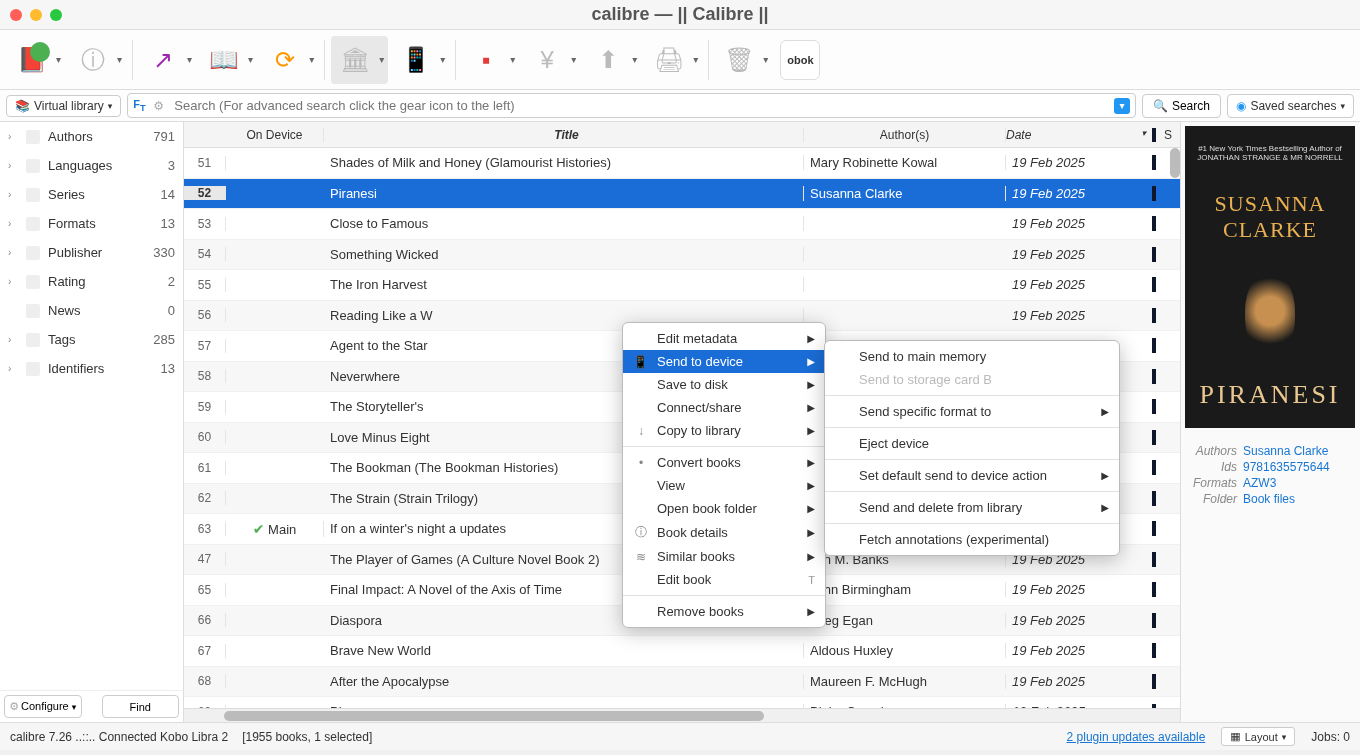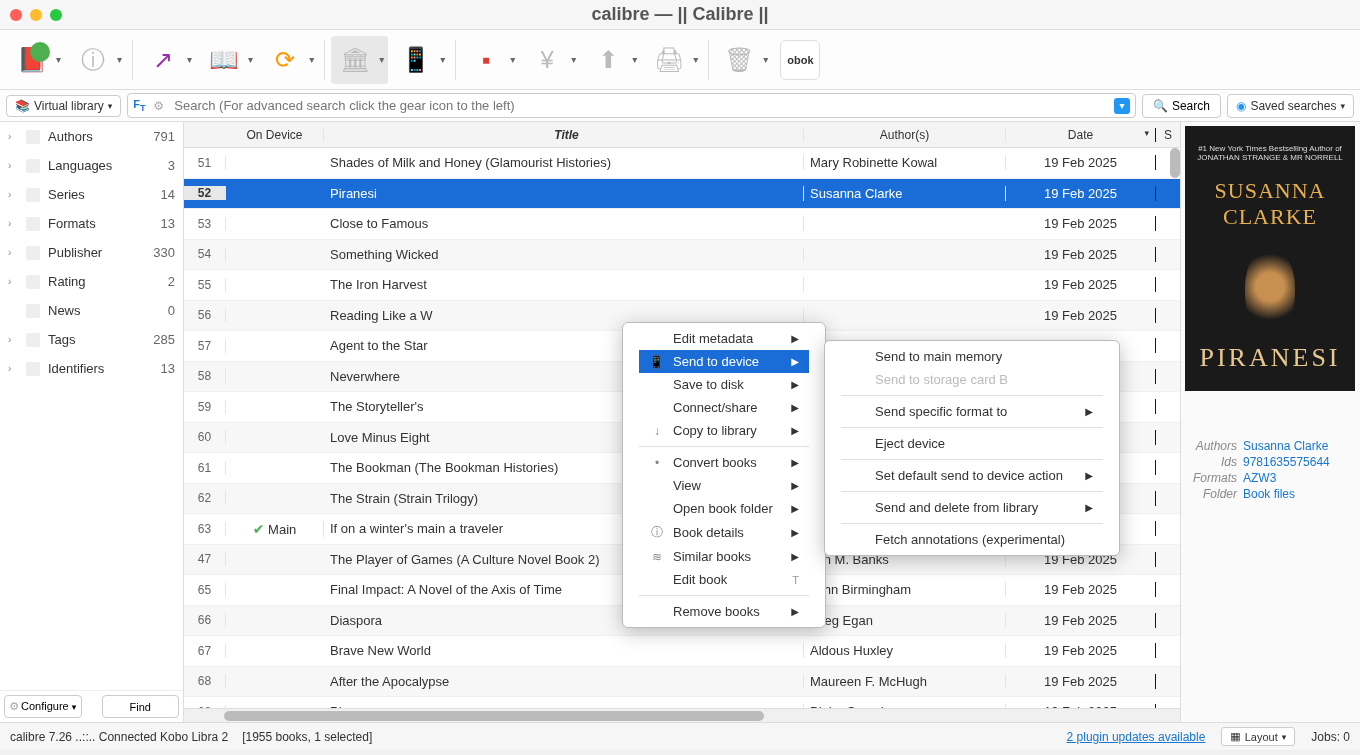--- a/index.html
+++ b/index.html
@@ -36,49 +36,49 @@
 .sb-label { flex:1; }
 .sb-count { color:#666; }
 .sb-bottom { display:flex; gap:20px; padding:4px; border-top:1px solid #eee; }
 .sb-bottom button { flex:1; font-size:11px; padding:4px; border:1px solid #ccc; border-radius:4px; background:#fff; cursor:pointer; }
 .booklist { flex:1; background:#fff; display:flex; flex-direction:column; overflow:hidden; position:relative; }
 .bl-header { display:flex; background:#f4f4f4; border-bottom:1px solid #ddd; height:26px; align-items:center; font-size:12px; }
 .col-num { width:42px; text-align:center; border-right:1px solid #e5e5e5; }
 .col-device { width:98px; text-align:center; border-right:1px solid #e5e5e5; }
 .col-title { flex:1; padding-left:6px; border-right:1px solid #e5e5e5; font-style: italic; font-weight: 600; text-align: center; }
 .col-author { width:202px; text-align:center; border-right:1px solid #e5e5e5; }
-.col-date { width:150px; text-align:center; border-right:1px solid #0f172a; position:relative; }
+.col-date { width:150px; border-right:4px solid #0f172a; position:relative;font-style:italic; }
 .col-s { width:24px; text-align:center; }
 .bl-rows { flex:1; overflow:auto; }
 .bl-row { display:flex; height:30.5px; align-items:center; border-bottom:1px solid #f0f0f0; }
 .bl-row.selected { background:#1a6dd6; color:#fff; }
 .bl-row.selected .cell { color:#fff; }
 .bl-row .col-num { font-size:12px; color:#666; }
 .bl-row.selected .col-num { background:#e8e8e8; color:#333; font-weight:bold; }
 .bl-row:nth-child(even):not(.selected) { background: #f7f7f7; }
 .cell { overflow:hidden; text-overflow:ellipsis; white-space:nowrap; padding: 0 6px; }
 .on-device-check { color: #4caf50; font-size: 14px; }
 .h-scrollbar { height:14px; background:#f0f0f0; border-top:1px solid #ddd; position:relative; }
 .h-scrollbar-thumb { position:absolute; left:40px; width:540px; height:10px; top:2px; background:#bbb; border-radius:5px; }
 .details { width:180px; background:#fafafa; border-left:1px solid #ddd; padding:4px; overflow:auto; }
-.cover { width:170px; height:265px; background:#1a1a1a; color:#e8b050; display:flex; flex-direction:column; align-items:center; justify-content:space-between; padding:18px 8px; text-align:center; margin-bottom: 48px; }
+.cover { width:170px; height:302px; background:#1a1a1a; color:#e8b050; display:flex; flex-direction:column; align-items:center; justify-content:space-between; padding:18px 8px; text-align:center; margin-bottom: 16px; }
 .cover-top { font-size: 8px; color:#ddd; }
 .cover-author { font-family: Georgia, serif; font-size:22px; letter-spacing:1px; }
 .cover-figure { width:50px; height:80px; background:radial-gradient(circle,#c89050 30%,#1a1a1a 70%); border-radius:50% 50% 40% 40%; }
 .cover-title { font-family: Georgia, serif; font-size:26px; letter-spacing:3px; color:#e8c890; }
 .meta { font-size:12px; }
 .meta-row { display:flex; margin-bottom:2px; }
 .meta-label { width:58px; text-align:right; color:#888; font-style:italic; padding-right:6px; }
 .meta-value { flex:1; color:#1976d2; word-break:break-word; }
 .statusbar { height:28px; background:#f6f6f6; border-top:1px solid #ddd; display:flex; align-items:center; padding:0 10px; font-size:12px; gap:16px; }
 .status-left { flex:1; display:flex; gap:14px; }
 .status-link { color:#1976d2; text-decoration:underline; cursor:pointer; }
 .layout-btn { border:1px solid #ccc; border-radius:3px; padding:2px 8px; background:#fff; cursor:pointer; font-size:11px; display:flex; align-items:center; gap:4px; }
 
-.ctx-menu { position:absolute; background:#fff; border:1px solid #bbb; border-radius:6px; box-shadow:0 4px 20px rgba(0,0,0,0.25); padding:4px 16px; font-size:13px; z-index:100; }
+.ctx-menu { position:absolute; background:#fff; border:1px solid #bbb; border-radius:6px; box-shadow:0 4px 20px rgba(0,0,0,0.25); padding:4px 0; font-size:13px; z-index:100; }
 .ctx1 { left:438px; top:200px; width:204px; }
 .ctx2 { left:640px; top:218px; width:296px; }
 .ctx-item { display:flex; align-items:center; padding:4px 10px; gap:8px; cursor:pointer; }
 .ctx-item.highlighted { background:#1a6dd6; color:#fff; }
 .ctx-item.disabled { color:#bbb; }
 .ctx-icon { width:16px; text-align:center; font-size:12px; color:#888; }
 .ctx-item.highlighted .ctx-icon { color:#fff; }
 .ctx-label { flex:1; }
 .ctx-arrow { font-size:10px; }
 .ctx-sep { height:1px; background:#e0e0e0; margin:4px 0; }
@@ -344,21 +344,21 @@
           <div class="col-num">62</div>
           <div class="col-device cell"></div>
           <div class="col-title cell" style="text-align:left;font-style:normal;font-weight:normal">The Strain (Strain Trilogy)</div>
           <div class="col-author cell" style="text-align:left">Guillermo Del Toro &amp; Chuck H...</div>
           <div class="col-date cell">19 Feb 2025</div>
           <div class="col-s"></div>
         </div>
         <div class="bl-row">
           <div class="col-num">63</div>
           <div class="col-device cell"><span class="on-device-check">✔</span> Main</div>
-          <div class="col-title cell" style="text-align:left;font-style:normal;font-weight:normal">If on a winter's main a traveler</div>
+          <div class="col-title cell" style="text-align:left;font-style:normal;font-weight:normal">If on a winter's night a updates</div>
           <div class="col-author cell" style="text-align:left">Italo Calvino</div>
           <div class="col-date cell">19 Feb 2025</div>
           <div class="col-s"></div>
         </div>
         <div class="bl-row">
           <div class="col-num">47</div>
           <div class="col-device cell"></div>
           <div class="col-title cell" style="text-align:left;font-style:normal;font-weight:normal">The Player of Games (A Culture Novel Book 2)</div>
           <div class="col-author cell" style="text-align:left">Iain M. Banks</div>
           <div class="col-date cell">19 Feb 2025</div>

